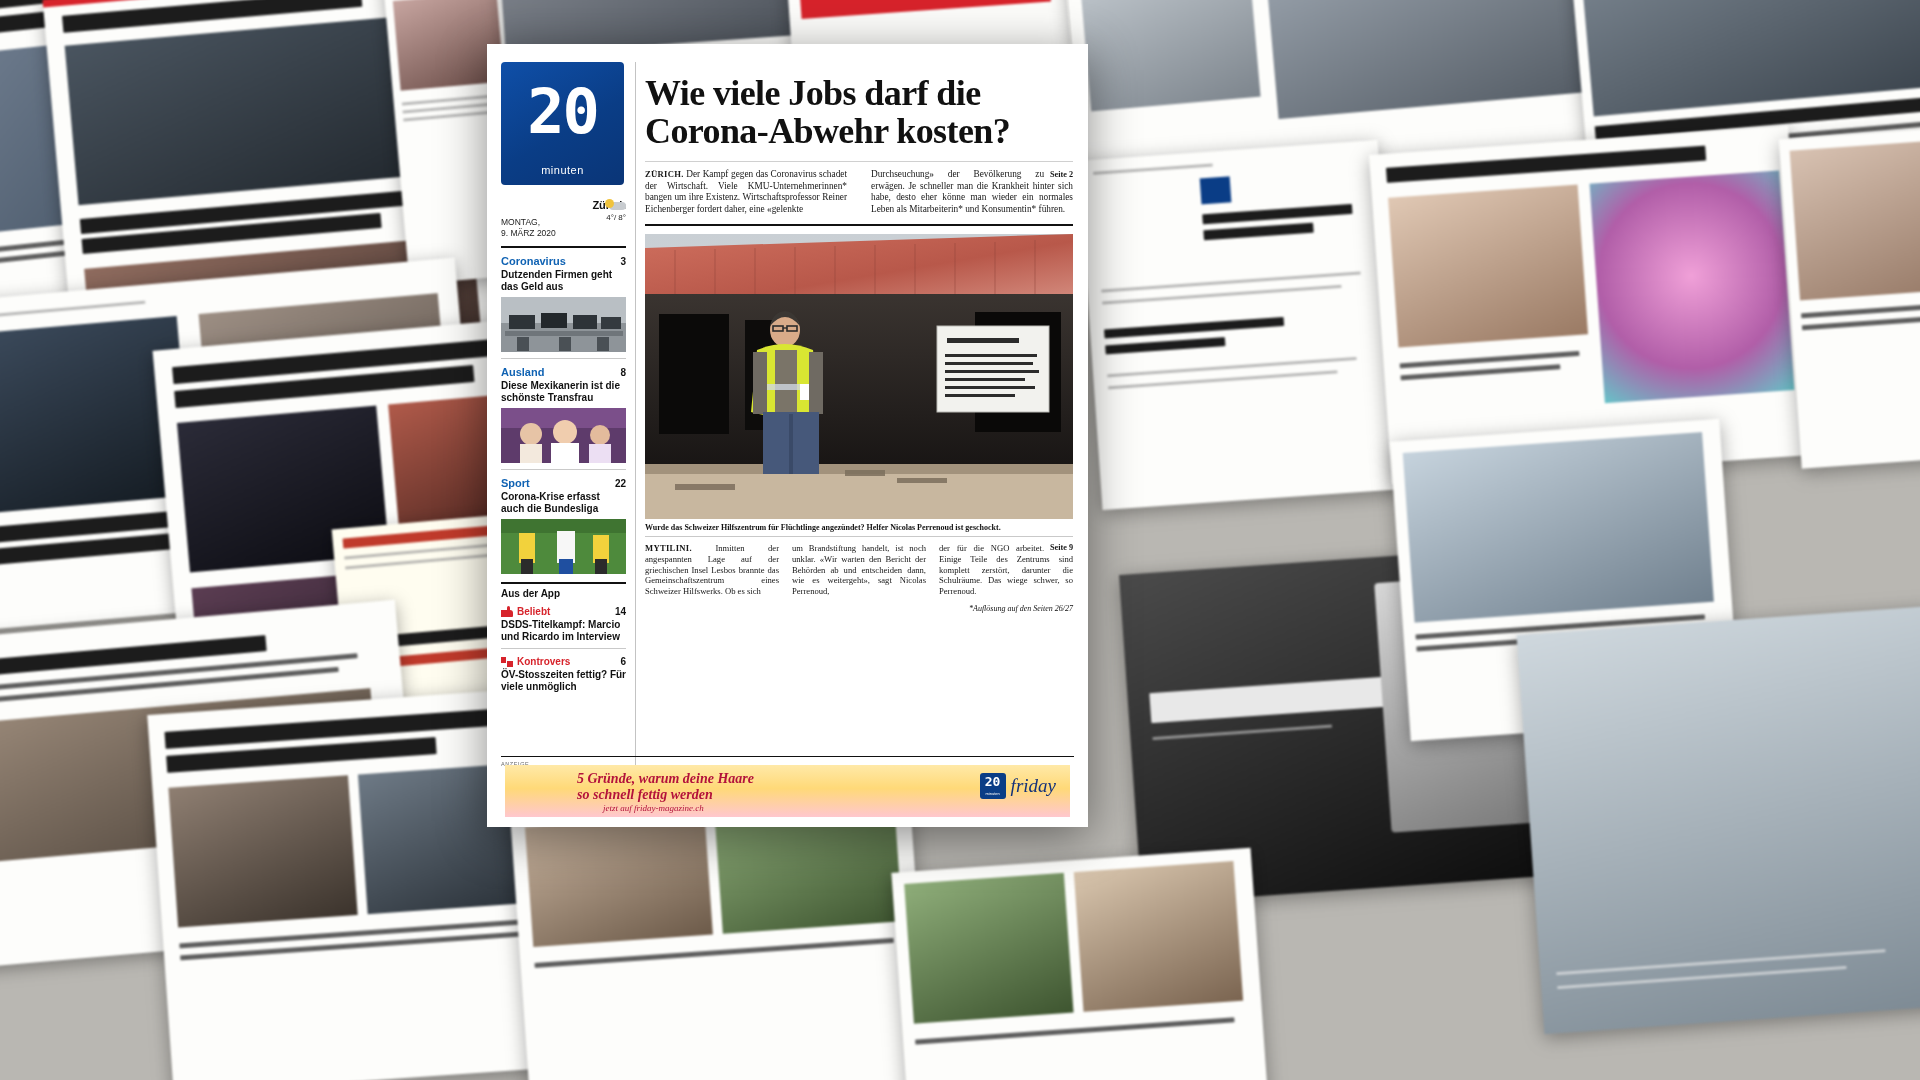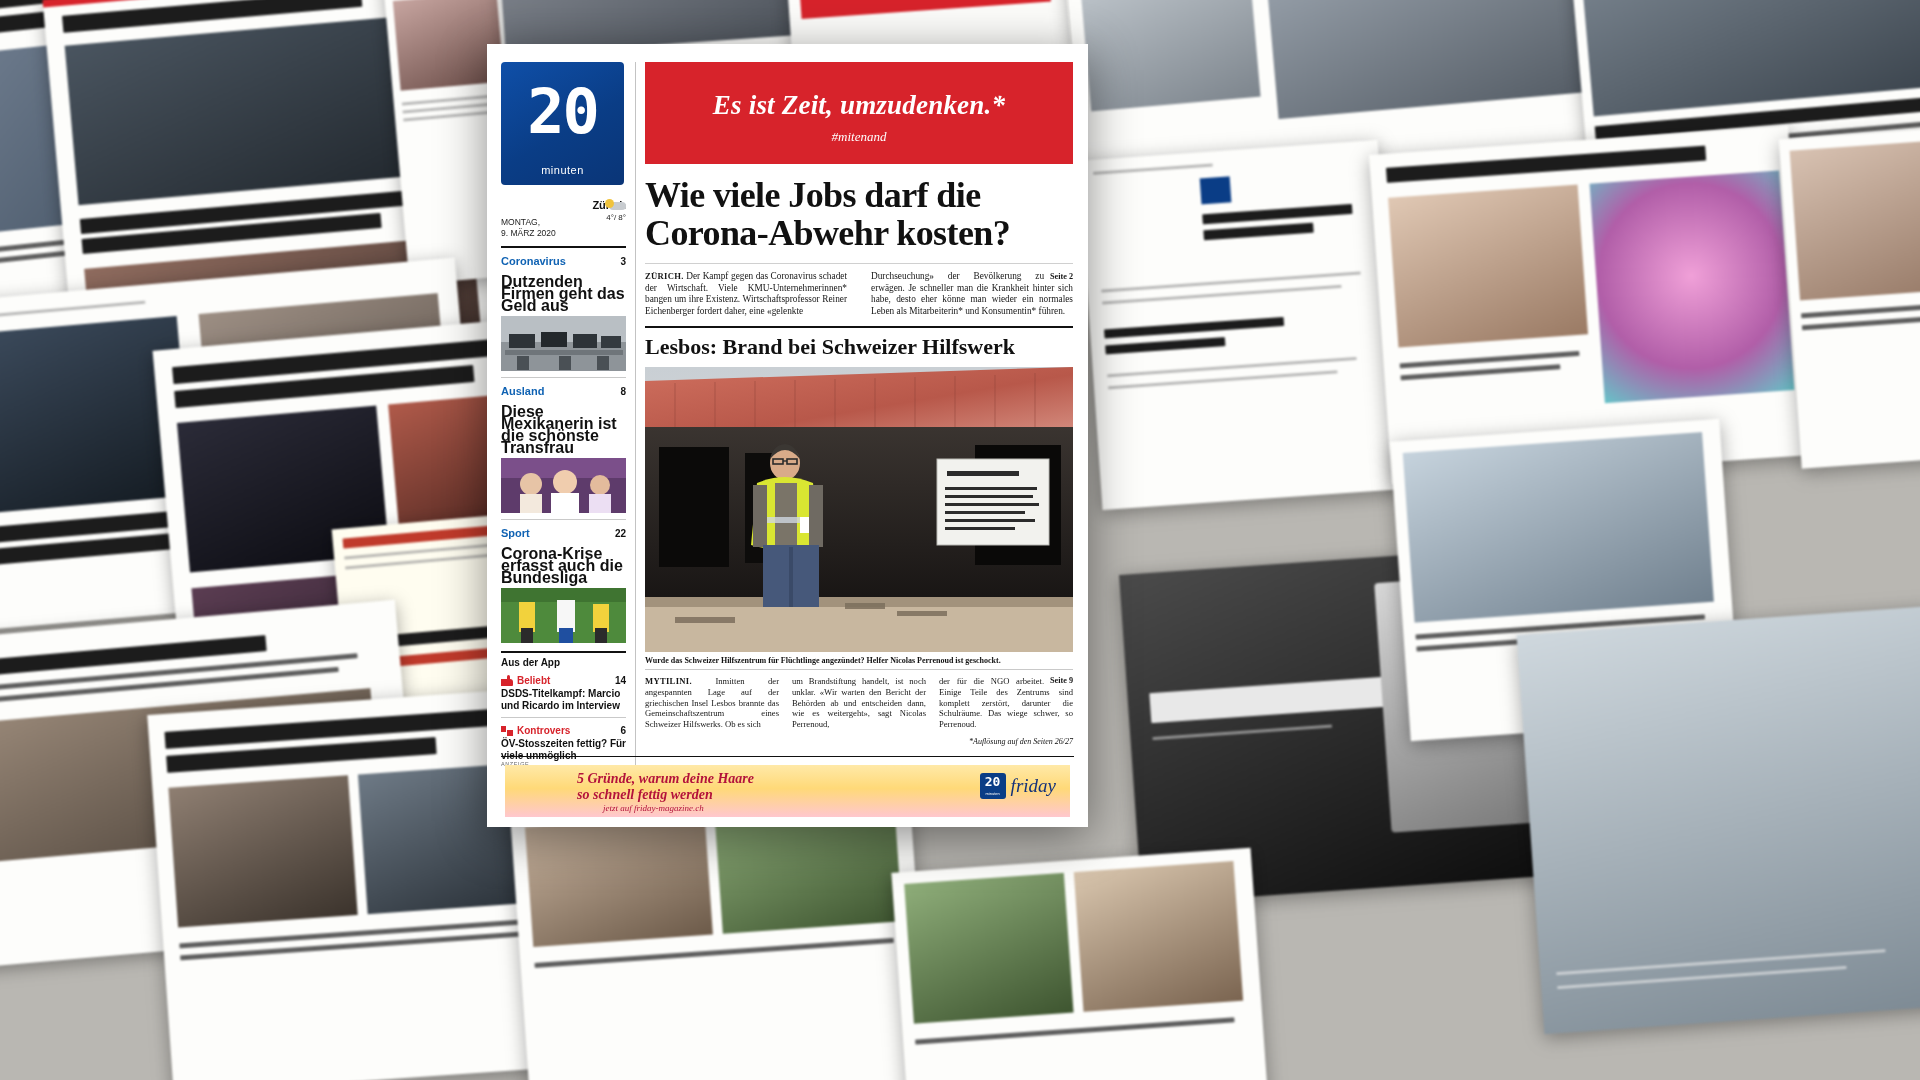--- a/index.html
+++ b/index.html
@@ -177,25 +177,25 @@
     font-weight: bold;
     color: #0f62b3;
   }
   .teaser-cat.sport { color: #0f62b3; }
   .teaser-page {
     font-size: 10px;
     color: #111;
     font-weight: bold;
   }
   .teaser-title {
-    font-size: 16px;
+    font-size: 10px;
     font-weight: bold;
     color: #111;
     line-height: 12px;
-    margin-top: 9px;
+    margin-top: 2px;
   }
   .teaser-img {
     margin-top: 4px;
     width: 125px;
     height: 55px;
     overflow: hidden;
     background: #ddd;
   }
   .teaser-rule {
     height: 1px;
@@ -739,40 +739,35 @@
             <span class="teaser-page">6</span>
           </div>
           <div class="app-title">ÖV-Stosszeiten fettig? Für viele unmöglich</div>
         </div>
       </div>
 
       <div id="vrule"></div>
 
       <div id="maincol">
 
-        <div id="banner">
-          <div class="b1">Es ist Zeit, umzudenken.*</div>
-          <div class="b2">#mitenand</div>
-        </div>
 
         <div id="headline">Wie viele Jobs darf die Corona-Abwehr kosten?</div>
 
         <div id="lede">
           <div class="col">
             <span class="dateline">ZÜRICH.</span>
             <span>Der Kampf gegen das Coronavirus schadet der Wirtschaft. Viele KMU-Unternehmerinnen* bangen um ihre Existenz. Wirtschaftsprofessor Reiner Eichenberger fordert daher, eine «gelenkte</span>
           </div>
           <div class="col">
             <span class="pageref">Seite 2</span>
             <span>Durchseuchung» der Bevölkerung zu erwägen. Je schneller man die Krankheit hinter sich habe, desto eher könne man wieder ein normales Leben als Mitarbeiterin* und Konsumentin* führen.</span>
           </div>
         </div>
 
         <div id="sub-rule"></div>
-        <div id="subhead">Lesbos: Brand bei Schweizer Hilfswerk</div>
 
         <div id="mainphoto">
           <svg class="imgfill" viewBox="0 0 428 285" preserveAspectRatio="none">
             <defs>
               <linearGradient id="sky" x1="0" y1="0" x2="0" y2="1">
                 <stop offset="0%" stop-color="#c9cfd4"></stop>
                 <stop offset="100%" stop-color="#e6e3dd"></stop>
               </linearGradient>
               <linearGradient id="roof" x1="0" y1="0" x2="1" y2="1">
                 <stop offset="0%" stop-color="#cf6f5e"></stop>

